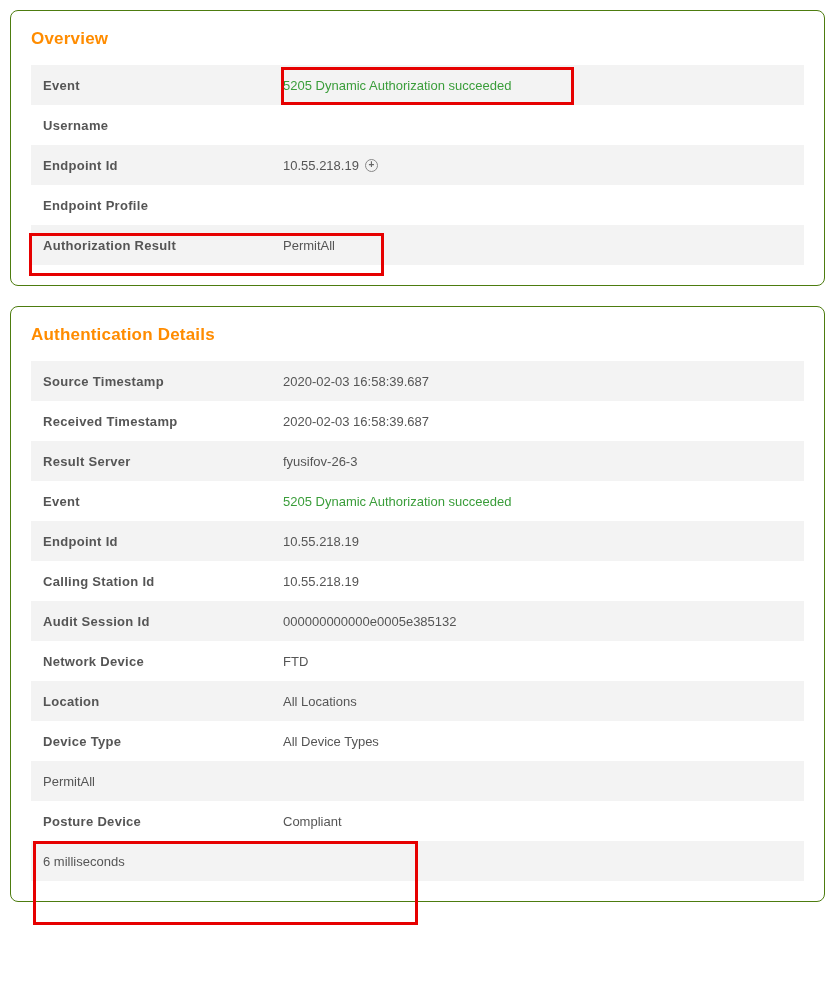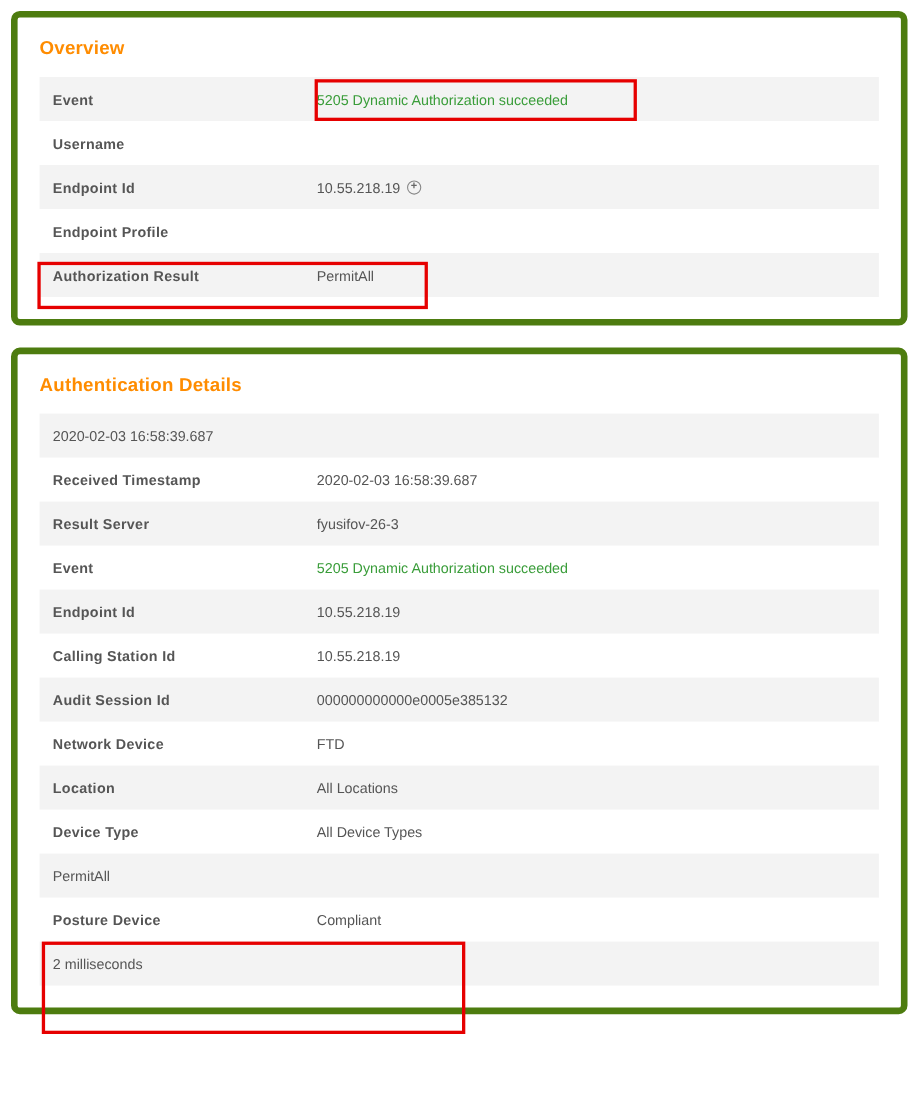--- a/index.html
+++ b/index.html
@@ -5,21 +5,21 @@
     * { box-sizing: border-box; margin: 0; padding: 0; }
     body {
       font-family: Arial, Helvetica, sans-serif;
       font-size: 13px;
       background: #fff;
       padding: 10px;
       width: 835px;
       color: #555;
     }
     .panel {
-      border: 6px solid #4d7c0f;
+      border: 1px solid #4d7c0f;
       border-radius: 8px;
       padding: 18px 20px 20px 20px;
       margin-bottom: 20px;
       position: relative;
     }
     .panel-title {
       color: #ff8c00;
       font-weight: bold;
       font-size: 17px;
       margin-bottom: 16px;
@@ -111,20 +111,21 @@
 
   <div class="highlight-box hl-overview-event"></div>
   <div class="highlight-box hl-overview-authresult"></div>
 </div>
 
 <div class="panel details">
   <div class="panel-title">Authentication Details</div>
 
   <div class="table">
     <div class="row">
+      <div class="row-label">Source Timestamp</div>
       <div class="row-value">2020-02-03 16:58:39.687</div>
     </div>
     <div class="row">
       <div class="row-label">Received Timestamp</div>
       <div class="row-value">2020-02-03 16:58:39.687</div>
     </div>
     <div class="row">
       <div class="row-label">Result Server</div>
       <div class="row-value">fyusifov-26-3</div>
     </div>
@@ -157,18 +158,18 @@
       <div class="row-value">All Device Types</div>
     </div>
     <div class="row">
       <div class="row-value">PermitAll</div>
     </div>
     <div class="row">
       <div class="row-label">Posture Device</div>
       <div class="row-value">Compliant</div>
     </div>
     <div class="row">
-      <div class="row-value">2 milliseconds</div>
+      <div class="row-value">6 milliseconds</div>
     </div>
   </div>
 
   <div class="highlight-box hl-details-profilestatus"></div>
 </div>
 
 </body></html>

